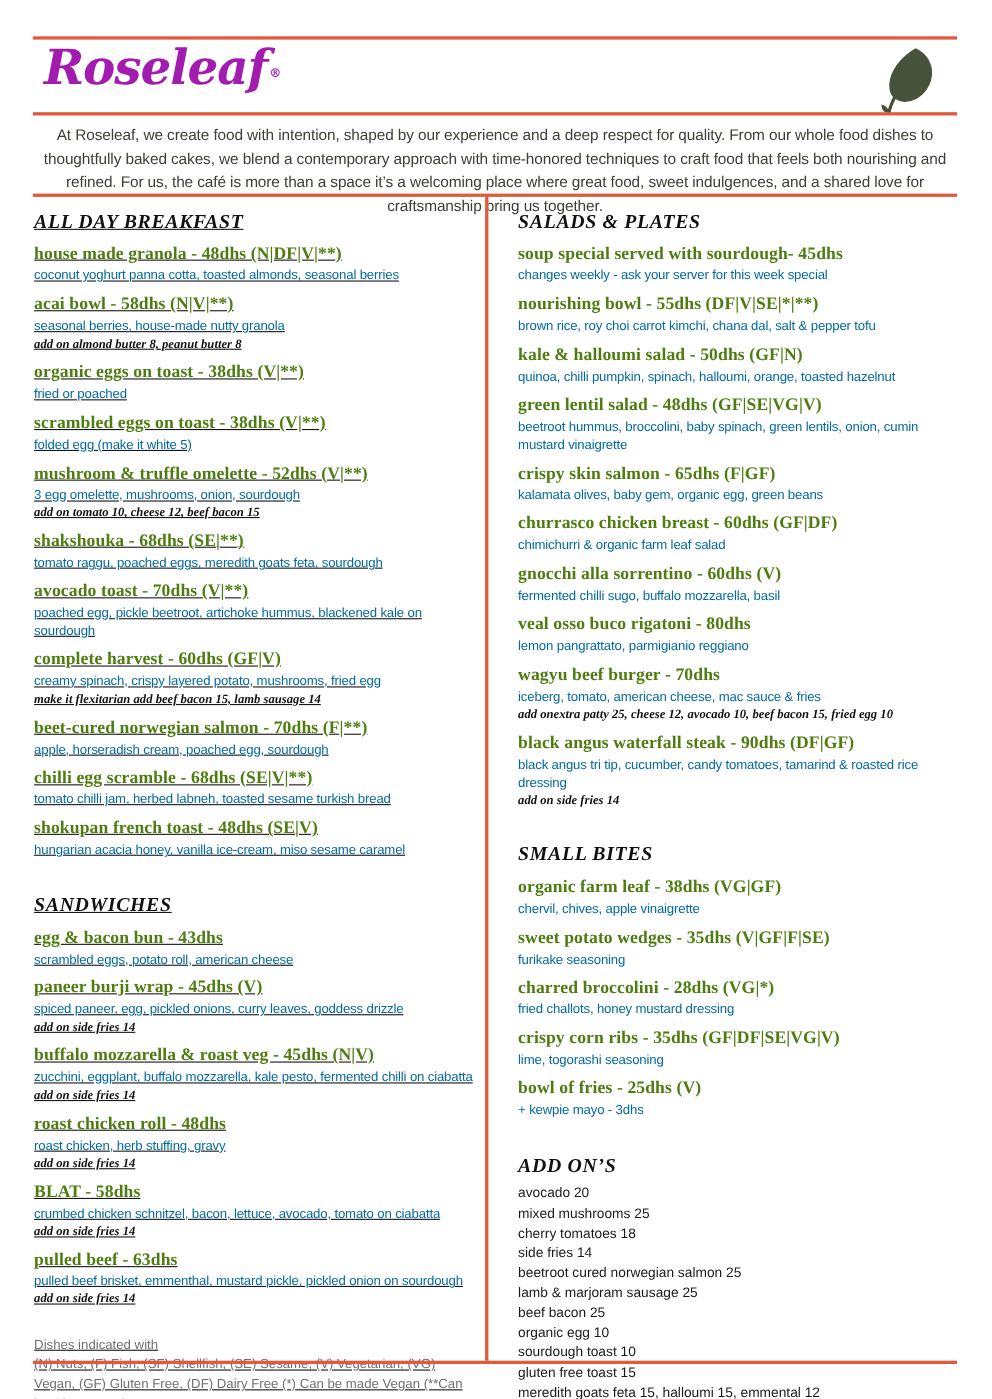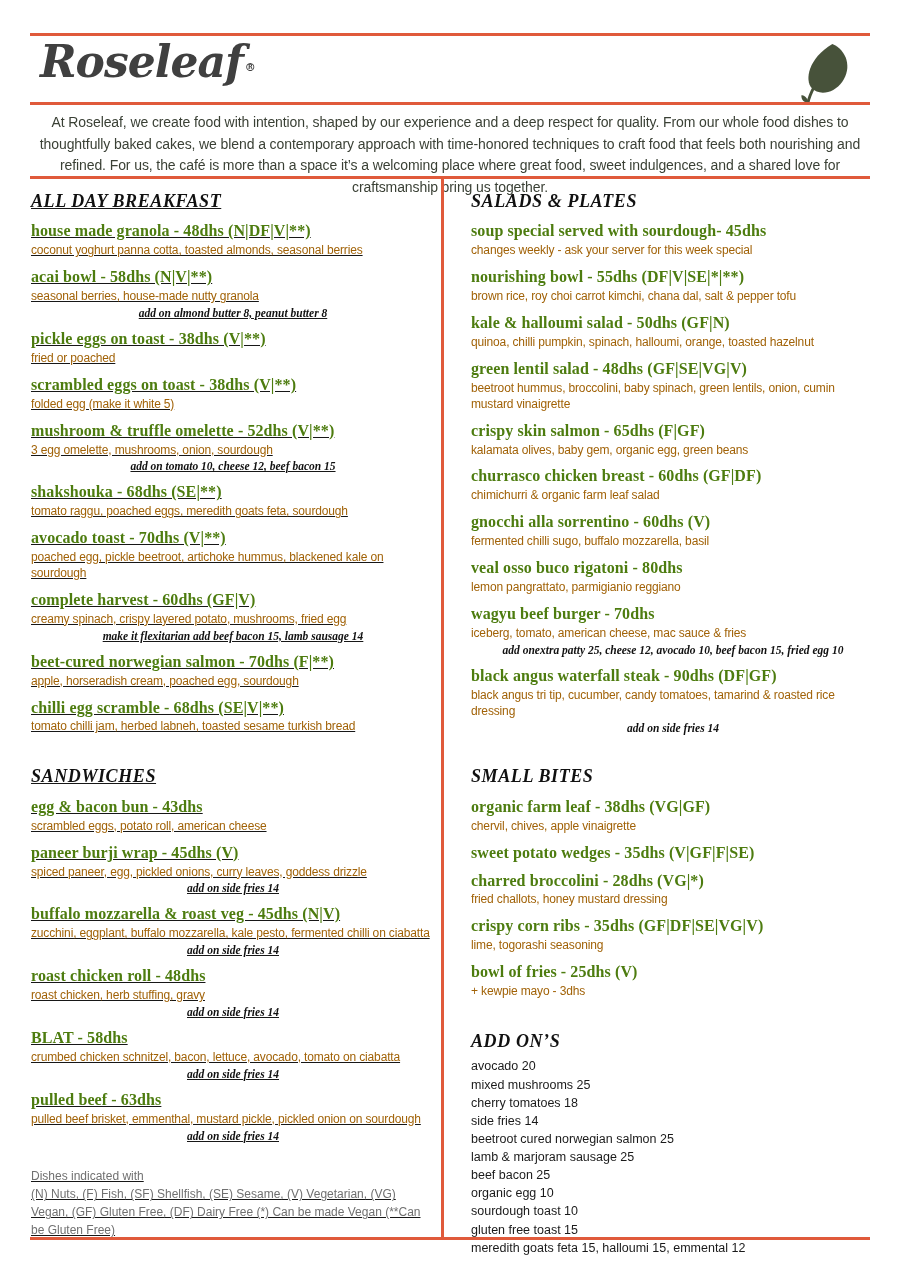--- a/index.html
+++ b/index.html
@@ -10,21 +10,21 @@
   .rule { position:absolute; left:30px; right:32px; height:3px; background:#E05A3B; }
   .rule-top { top:33px; }
   .rule-under-logo { top:102px; }
   .rule-above-columns { top:176px; }
   .rule-bottom { top:1237px; }
   .vdivider { position:absolute; left:441px; top:179px; width:3px; height:1058px; background:#E05A3B; }
 
   .logo {
     position:absolute; left:40px; top:40px;
     font-family:"DejaVu Serif", serif; font-style:italic; font-weight:700;
-    font-size:44px; color:#404040; letter-spacing:-1px; line-height:1;
+    font-size:44px; color:#a21caf; letter-spacing:-1px; line-height:1;
   }
   .logo .reg { font-size:11px; font-style:normal; vertical-align:6px; letter-spacing:0; margin-left:2px; }
   .leaf-wrap { position:absolute; right:48px; top:42px; }
 
   .intro {
     position:absolute; top:112px; left:34px; right:36px; margin:0;
     text-align:center; font-size:14px; line-height:1.55; color:#3A4035; letter-spacing:-0.1px;
   }
 
   .col { position:absolute; top:190px; }
@@ -35,25 +35,25 @@
     font-family:"Liberation Serif", serif; font-style:italic; font-weight:700;
     font-size:18px; letter-spacing:0.6px; color:#111111; margin:0 0 4px 0; line-height:1.3;
   }
   section + section .section-title { margin-top:30px; }
   .menu-item { margin-top:9px; }
   .item-name {
     font-family:"Liberation Serif", serif; font-weight:700; font-size:16px;
     color:#4d7c0f; margin:0 0 2px 0; line-height:1.18; letter-spacing:0.1px;
   }
   .item-desc {
-    font-size:12px; line-height:1.33; letter-spacing:-0.15px; margin:0; color:#a16207;
+    font-size:12px; line-height:1.33; letter-spacing:-0.15px; margin:0; color:#0369a1;
   }
   .item-addon {
     font-family:"Liberation Serif", serif; font-style:italic; font-weight:700;
-    font-size:11.5px; margin:1px 0 0 0; line-height:1.3; color:#111111;text-align:center;
+    font-size:11.5px; margin:1px 0 0 0; line-height:1.3; color:#111111;
   }
   .addon-line { font-size:12.5px; line-height:1.45; margin:0; color:#1a1a1a; }
 
   .left-footer { margin-top:24px; }
   .legend-title, .legend-text { font-size:12px; color:#707070; line-height:1.5; margin:0; }
   .vat-note { margin:18px 0 0 0; font-size:11px; color:#8C8C8C; letter-spacing:0.5px; }
 </style>
 </head>
 <body>
 
@@ -87,21 +87,21 @@
           <div class="menu-item">
             <h3 class="item-name">house made granola - 48dhs (N|DF|V|**)</h3>
             <p class="item-desc">coconut yoghurt panna cotta, toasted almonds, seasonal berries</p>
           </div>
           <div class="menu-item">
             <h3 class="item-name">acai bowl - 58dhs (N|V|**)</h3>
             <p class="item-desc">seasonal berries, house-made nutty granola</p>
             <p class="item-addon">add on almond butter 8, peanut butter 8</p>
           </div>
           <div class="menu-item">
-            <h3 class="item-name">pickle eggs on toast - 38dhs (V|**)</h3>
+            <h3 class="item-name">organic eggs on toast - 38dhs (V|**)</h3>
             <p class="item-desc">fried or poached</p>
           </div>
           <div class="menu-item">
             <h3 class="item-name">scrambled eggs on toast - 38dhs (V|**)</h3>
             <p class="item-desc">folded egg (make it white 5)</p>
           </div>
           <div class="menu-item">
             <h3 class="item-name">mushroom &amp; truffle omelette - 52dhs (V|**)</h3>
             <p class="item-desc">3 egg omelette, mushrooms, onion, sourdough</p>
             <p class="item-addon">add on tomato 10, cheese 12, beef bacon 15</p>
@@ -119,20 +119,24 @@
             <p class="item-desc">creamy spinach, crispy layered potato, mushrooms, fried egg</p>
             <p class="item-addon">make it flexitarian add beef bacon 15, lamb sausage 14</p>
           </div>
           <div class="menu-item">
             <h3 class="item-name">beet-cured norwegian salmon - 70dhs (F|**)</h3>
             <p class="item-desc">apple, horseradish cream, poached egg, sourdough</p>
           </div>
           <div class="menu-item">
             <h3 class="item-name">chilli egg scramble - 68dhs (SE|V|**)</h3>
             <p class="item-desc">tomato chilli jam, herbed labneh, toasted sesame turkish bread</p>
+          </div>
+          <div class="menu-item">
+            <h3 class="item-name">shokupan french toast - 48dhs (SE|V)</h3>
+            <p class="item-desc">hungarian acacia honey, vanilla ice-cream, miso sesame caramel</p>
           </div>
         </section>
         <section class="menu-section">
           <h2 class="section-title">SANDWICHES</h2>
           <div class="menu-item">
             <h3 class="item-name">egg &amp; bacon bun - 43dhs</h3>
             <p class="item-desc">scrambled eggs, potato roll, american cheese</p>
           </div>
           <div class="menu-item">
             <h3 class="item-name">paneer burji wrap - 45dhs (V)</h3>
@@ -216,20 +220,21 @@
           </div>
         </section>
         <section class="menu-section">
           <h2 class="section-title">SMALL BITES</h2>
           <div class="menu-item">
             <h3 class="item-name">organic farm leaf - 38dhs (VG|GF)</h3>
             <p class="item-desc">chervil, chives, apple vinaigrette</p>
           </div>
           <div class="menu-item">
             <h3 class="item-name">sweet potato wedges - 35dhs (V|GF|F|SE)</h3>
+            <p class="item-desc">furikake seasoning</p>
           </div>
           <div class="menu-item">
             <h3 class="item-name">charred broccolini - 28dhs (VG|*)</h3>
             <p class="item-desc">fried challots, honey mustard dressing</p>
           </div>
           <div class="menu-item">
             <h3 class="item-name">crispy corn ribs - 35dhs (GF|DF|SE|VG|V)</h3>
             <p class="item-desc">lime, togorashi seasoning</p>
           </div>
           <div class="menu-item">

